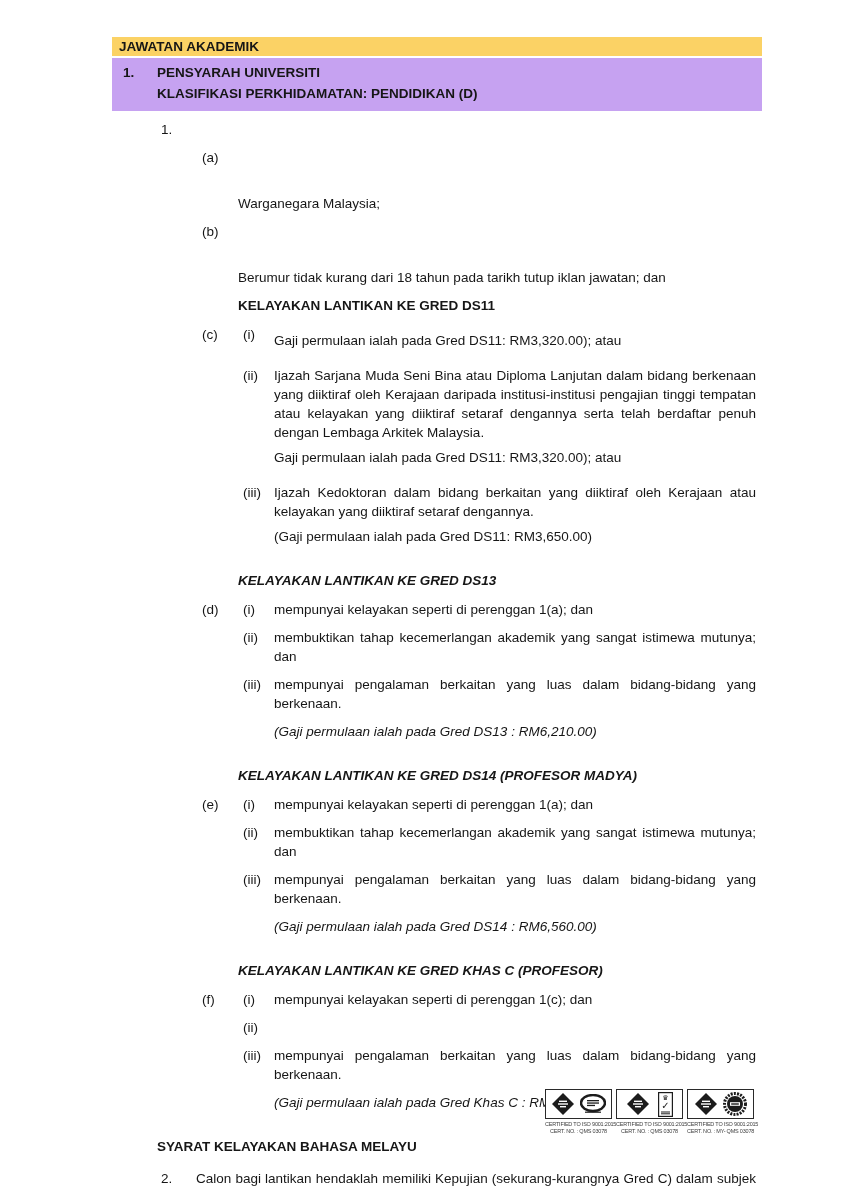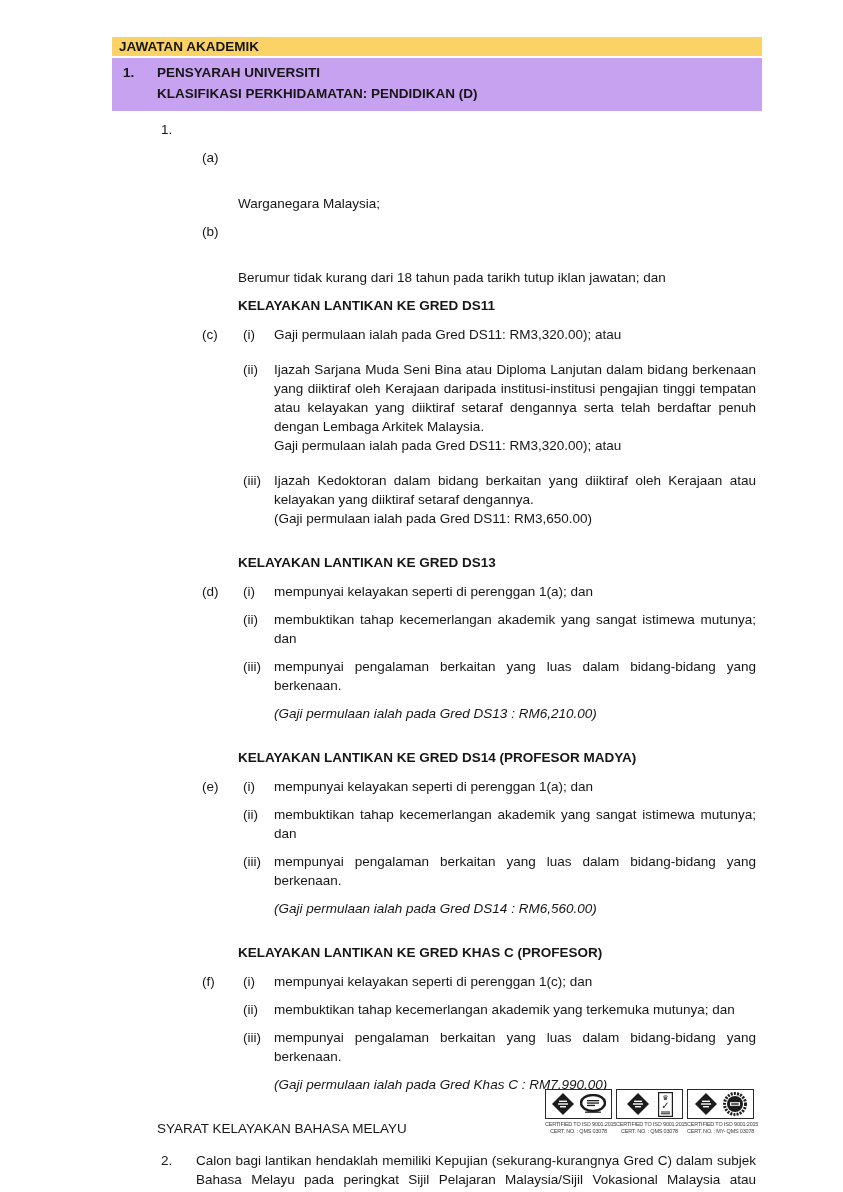--- a/index.html
+++ b/index.html
@@ -47,31 +47,31 @@
   .num-row .num{width:35px;flex:none;}
   .num-row .txt{flex:1;text-align:justify;}
   .letter-row{display:flex;padding-left:90px;margin-bottom:9px;}
   .letter{width:36px;flex:none;}
   .letter-row .txt{flex:1;margin-top:46px;}
   .roman-row{display:flex;padding-left:90px;margin-bottom:9px;}
   .roman-row .letter{width:41px;flex:none;}
   .roman-row .roman{width:31px;flex:none;}
   .roman-row .rtxt{flex:1;}
   .para{text-align:justify;}
-  .gaji-line{margin-top:0;}
+  .gaji-line{margin-top:6px;}
   .gap-block{margin-bottom:16px;}
   .gaji-row{padding-left:162px;margin:6px 0 10px 0;font-style:italic;}
   .subhead{
     font-weight:bold;
     padding-left:126px;
     margin:8px 0 10px 0;
   }
-  .subhead.big-gap{margin-top:25px;}
+  .subhead.big-gap{margin-top:25px;font-style:italic;}
   .mainhead{
-    font-weight:normal;
+    font-weight:bold;
     padding-left:45px;
     margin:25px 0 13px 0;
   }
   
   .cert-strip{
     position:absolute;
     left:545px;top:1089px;
     display:flex;
     gap:4px;
   }
@@ -198,21 +198,20 @@
       <div class="subhead big-gap">KELAYAKAN LANTIKAN KE GRED KHAS C (PROFESOR)</div>
 
       <div class="roman-row">
         <span class="letter">(f)</span>
         <span class="roman">(i)</span>
         <span class="rtxt">mempunyai kelayakan seperti di perenggan 1(c);  dan</span>
       </div>
       <div class="roman-row">
         <span class="letter"></span>
         <span class="roman">(ii)</span>
-        <span class="rtxt para">membuktikan tahap kecemerlangan akademik yang terkemuka mutunya; dan</span>
       </div>
       <div class="roman-row">
         <span class="letter"></span>
         <span class="roman">(iii)</span>
         <span class="rtxt para">mempunyai pengalaman berkaitan yang luas dalam bidang-bidang yang berkenaan.</span>
       </div>
       <div class="gaji-row">(Gaji permulaan ialah pada Gred Khas C : RM7,990.00)</div>
 
       <div class="mainhead">SYARAT KELAYAKAN BAHASA MELAYU</div>
 

